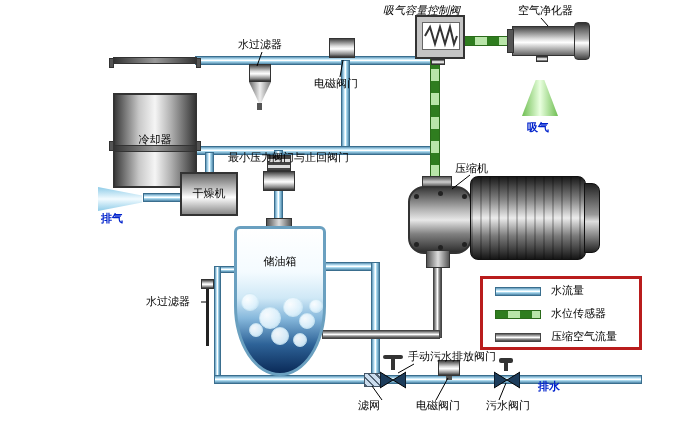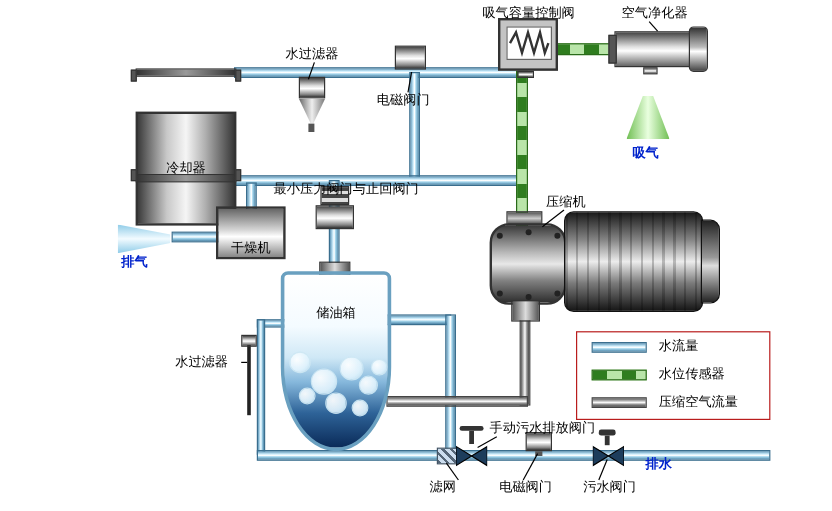--- a/index.html
+++ b/index.html
@@ -91,21 +91,21 @@
   </div>
   <div class="mach" style="left:470px;top:176px;width:116px;height:84px;border-radius:8px;border-color:#111;
        background-image:repeating-linear-gradient(90deg,rgba(0,0,0,0.22) 0 2px,rgba(0,0,0,0) 2px 9px),linear-gradient(180deg,#1a1a1a,#858585 28%,#ececec 50%,#7a7a7a 72%,#161616);"></div>
   <div class="mach" style="left:584px;top:183px;width:16px;height:70px;border-radius:0 8px 8px 0;border-color:#111;background:linear-gradient(180deg,#222,#999 45%,#ddd 55%,#222);"></div>
   <div class="mach" style="left:426px;top:250px;width:24px;height:18px;background:linear-gradient(90deg,#555,#ddd 50%,#555);"></div>
 
   <div class="mach" style="left:267px;top:155px;width:24px;height:16px;background:repeating-linear-gradient(180deg,#444 0 3px,#ddd 3px 6px);"></div>
   <div class="mach metal-h" style="left:263px;top:171px;width:32px;height:20px;"></div>
   <div class="mach" style="left:266px;top:218px;width:26px;height:12px;background:linear-gradient(90deg,#555,#ddd 50%,#555);"></div>
 
-  <div class="mach" style="left:180px;top:172px;width:58px;height:44px;border-width:2px;display:flex;align-items:flex-end;justify-content:center;background:linear-gradient(180deg,#666,#d8d8d8 45%,#fff 58%,#888);">
+  <div class="mach" style="left:180px;top:172px;width:58px;height:44px;border-width:2px;display:flex;align-items:center;justify-content:center;background:linear-gradient(180deg,#666,#d8d8d8 45%,#fff 58%,#888);">
     <span class="lbl" style="position:static;">干燥机</span>
   </div>
 
   <div style="position:absolute;left:98px;top:187px;width:44px;height:24px;clip-path:polygon(100% 35%,100% 65%,0 100%,0 0);background:linear-gradient(180deg,#8fcce8,#f2fbff 50%,#8fcce8);"></div>
   <div class="lbl lbl-blue" style="left:101px;top:213px;">排气</div>
 
   <div style="position:absolute;left:234px;top:226px;width:92px;height:150px;box-sizing:border-box;border:3px solid #6aa0c0;
        border-radius:6px 6px 46px 46px / 6px 6px 70px 70px;overflow:hidden;
        background:linear-gradient(180deg,#ffffff 0%,#f4fbff 30%,#cfe8f6 48%,#86b8dc 62%,#2e6398 80%,#0a2a58 100%);font-family:Liberation Serif, serif;">
     <div class="lbl" style="left:0;top:26px;width:100%;text-align:center;">储油箱</div>
@@ -134,42 +134,42 @@
   <div class="mach metal-h" style="left:438px;top:360px;width:22px;height:16px;"></div>
   <div style="position:absolute;left:446px;top:376px;width:6px;height:4px;background:#555;"></div>
 
   <div style="position:absolute;left:499px;top:358px;width:14px;height:5px;background:#333;border-radius:2px;"></div>
   <div style="position:absolute;left:504px;top:363px;width:4px;height:8px;background:#333;"></div>
   <svg style="position:absolute;left:494px;top:369px;" width="26" height="22" viewBox="0 0 26 22">
     <polygon points="0,3 13,11 0,19" fill="#1d3d5c" stroke="#000" stroke-width="1"></polygon>
     <polygon points="26,3 13,11 26,19" fill="#1d3d5c" stroke="#000" stroke-width="1"></polygon>
   </svg>
 
-  <div style="position:absolute;left:480px;top:276px;width:162px;height:74px;box-sizing:border-box;border:1px solid #b91c1c;background:#fff;">
+  <div style="position:absolute;left:480px;top:276px;width:162px;height:74px;box-sizing:border-box;border:3px solid #b91c1c;background:#fff;">
     <div class="pipe water-h" style="left:12px;top:8px;width:46px;height:9px;"></div>
     <span class="lbl" style="left:68px;top:6px;">水流量</span>
     <div class="pipe air-h" style="left:12px;top:31px;width:46px;height:9px;"></div>
     <span class="lbl" style="left:68px;top:29px;">水位传感器</span>
     <div class="pipe gray-h" style="left:12px;top:54px;width:46px;height:9px;"></div>
     <span class="lbl" style="left:68px;top:52px;">压缩空气流量</span>
   </div>
 
   <svg width="693" height="426" viewBox="0 0 693 426" style="position:absolute;left:0;top:0;pointer-events:none;">
     <line x1="262" y1="52" x2="257" y2="66" stroke="#000" stroke-width="1"></line>
     <line x1="340" y1="77" x2="343" y2="60" stroke="#000" stroke-width="1"></line>
     <line x1="541" y1="18" x2="548" y2="26" stroke="#000" stroke-width="1"></line>
     <line x1="470" y1="175" x2="452" y2="189" stroke="#000" stroke-width="1"></line>
     <line x1="201" y1="302" x2="206" y2="302" stroke="#000" stroke-width="1"></line>
     <line x1="414" y1="364" x2="398" y2="373" stroke="#000" stroke-width="1"></line>
     <line x1="382" y1="400" x2="372" y2="386" stroke="#000" stroke-width="1"></line>
     <line x1="436" y1="400" x2="448" y2="378" stroke="#000" stroke-width="1"></line>
     <line x1="499" y1="400" x2="506" y2="383" stroke="#000" stroke-width="1"></line>
   </svg>
 
-  <div class="lbl" style="left:402px;top:5px;">吸气容量控制阀</div>
+  <div class="lbl" style="left:383px;top:5px;font-style:italic;">吸气容量控制阀</div>
   <div class="lbl" style="left:518px;top:5px;">空气净化器</div>
   <div class="lbl" style="left:238px;top:39px;">水过滤器</div>
   <div class="lbl" style="left:314px;top:78px;">电磁阀门</div>
   <div class="lbl" style="left:228px;top:152px;">最小压力阀门与止回阀门</div>
   <div class="lbl" style="left:146px;top:296px;">水过滤器</div>
   <div class="lbl" style="left:408px;top:351px;">手动污水排放阀门</div>
   <div class="lbl lbl-blue" style="left:538px;top:381px;">排水</div>
   <div class="lbl" style="left:358px;top:400px;">滤网</div>
   <div class="lbl" style="left:416px;top:400px;">电磁阀门</div>
   <div class="lbl" style="left:486px;top:400px;">污水阀门</div>

